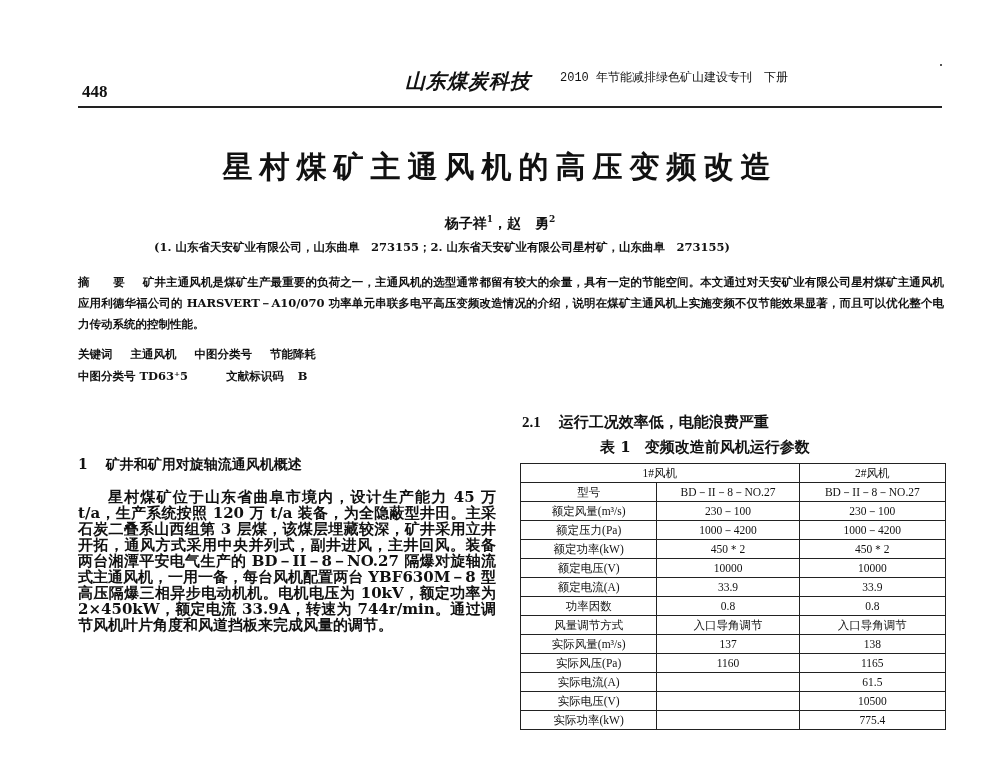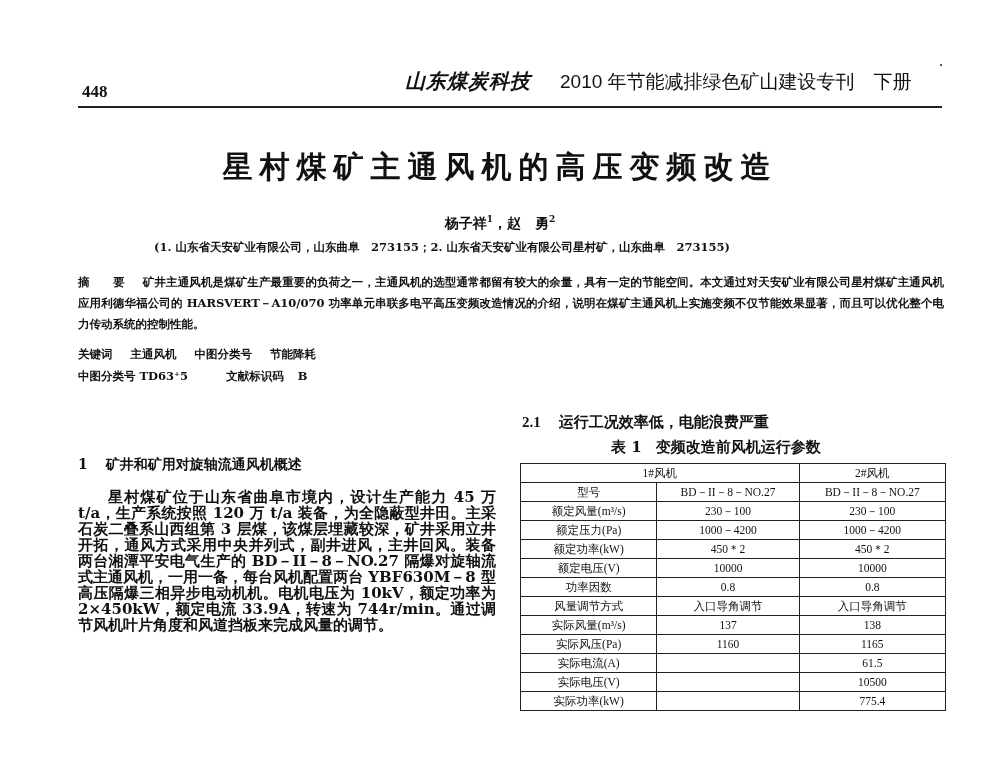--- a/index.html
+++ b/index.html
@@ -5,40 +5,40 @@
   html, body { margin: 0; padding: 0; }
   body {
     width: 1000px; height: 760px; overflow: hidden;
     background: #ffffff; color: #111;
     font-family: "DejaVu Serif", "Liberation Serif", serif;
     position: relative;
   }
   .abs { position: absolute; }
   .page-num { left: 82px; top: 82px; font-size: 17px; font-family: "Liberation Serif", serif; font-weight: bold; }
   .journal-name { left: 405px; top: 68px; font-size: 20px; font-weight: bold; font-style: italic; letter-spacing: 1px; }
-  .issue { left: 560px; top: 69px; font-size: 19px; font-family: Liberation Sans, sans-serif; text-align: right; }
+  .issue { left: 560px; top: 69px; font-size: 12px; font-family: Liberation Mono, monospace; text-align: right; }
   .header-rule { left: 78px; top: 106px; width: 864px; height: 2px; background: #222; }
   .title { left: 0; width: 1000px; top: 147px; text-align: center; font-size: 30px; font-weight: bold; letter-spacing: 7px; }
   .authors { left: 0; width: 1000px; top: 214px; text-align: center; font-size: 14px; font-weight: bold; }
   .authors sup { font-size: 9px; }
   .affil { left: 0; width: 884px; top: 240px; text-align: center; font-size: 11.5px; font-weight: bold; }
   .abstract { left: 78px; top: 272px; width: 866px; font-size: 11.5px; line-height: 21px; font-weight: bold; text-align: justify; }
   .abstract .lbl { margin-right: 12px; letter-spacing: 6px; }
   .keywords { left: 78px; top: 347px; font-size: 11.5px; font-weight: bold; }
   .keywords .kw { margin-left: 14px; }
   .classno { left: 78px; top: 369px; font-size: 11.5px; font-weight: bold; }
   .classno .gap { margin-left: 34px; }
   .sec1 { left: 78px; top: 456px; font-size: 14px; font-weight: bold; }
   .sec1 .n { margin-right: 18px; }
   .body-text { left: 78px; top: 489px; width: 418px; font-size: 15px; line-height: 16px; text-align: justify; font-weight: bold; }
   .body-text p { margin: 0; text-indent: 2em; }
   .sec21 { left: 522px; top: 413px; font-size: 15px; font-weight: bold; }
   .sec21 .n { margin-right: 18px; font-family: "Liberation Serif", serif; }
   .table-cap { left: 600px; top: 438px; font-size: 15px; font-weight: bold; }
-  .table-cap .n { margin-right: 14px; margin-left: 11px; }
+  .table-cap .n { margin-right: 14px; }
   table.params { position: absolute; left: 520px; top: 463px; width: 426px; border-collapse: collapse; font-size: 11.5px; font-family: "Liberation Serif", "DejaVu Serif", serif; padding-left: 40px; }
   table.params td { border: 1.5px solid #222; height: 17px; padding: 0; text-align: center; }
   table.params td.c0 { width: 136px; }
   table.params td.c1 { width: 142px; }
   table.params td.c2 { width: 146px; }
   table.params tr { height: 19px; }
   .speck { left: 940px; top: 64px; width: 2px; height: 2px; background: #555; }
 </style>
 </head>
 <body>
@@ -110,20 +110,25 @@
         <td class="c0">额定功率(kW)</td>
         <td class="c1">450＊2</td>
         <td class="c2">450＊2</td>
       </tr>
   <tr>
         <td class="c0">额定电压(V)</td>
         <td class="c1">10000</td>
         <td class="c2">10000</td>
       </tr>
   <tr>
+        <td class="c0">额定电流(A)</td>
+        <td class="c1">33.9</td>
+        <td class="c2">33.9</td>
+      </tr>
+  <tr>
         <td class="c0">功率因数</td>
         <td class="c1">0.8</td>
         <td class="c2">0.8</td>
       </tr>
   <tr>
         <td class="c0">风量调节方式</td>
         <td class="c1">入口导角调节</td>
         <td class="c2">入口导角调节</td>
       </tr>
   <tr>

